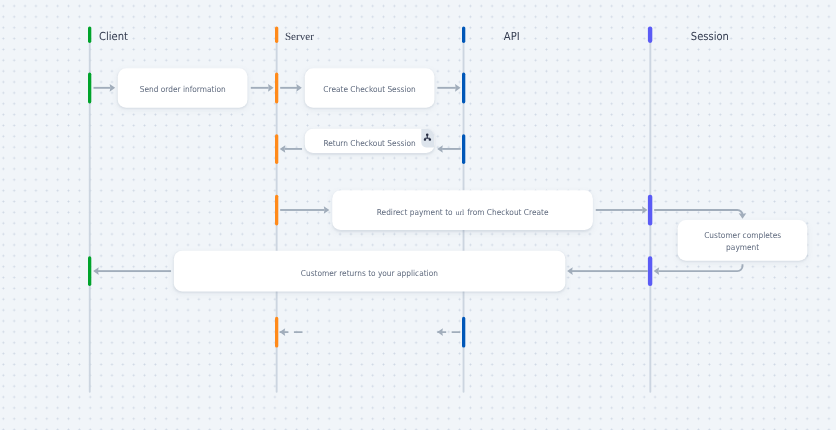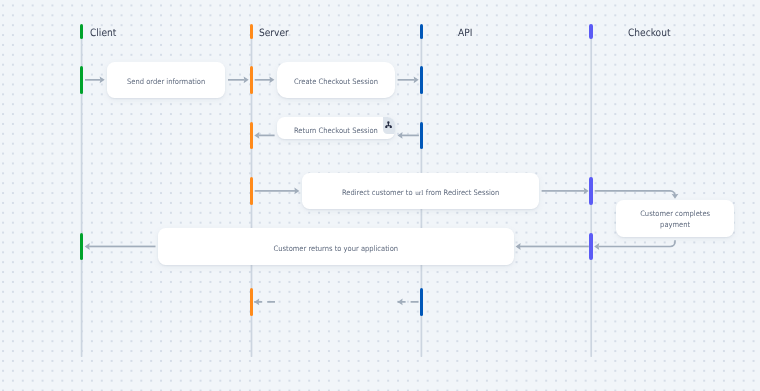--- a/index.html
+++ b/index.html
@@ -96,27 +96,27 @@
         <line x1="254.2" y1="301.9" x2="275" y2="301.9" stroke="#a1adbb" stroke-width="1.7" stroke-dasharray="8 5"></line>
         <path d="M254.2 301.9 L259.25 298.45 L258.6 301.9 L259.25 305.35 Z"></path>
       </g>
     </g>
   </svg>
 
   <div class="marker" style="left:79.7px;top:23.6px;height:15.2px;background:#00a32b;"></div>
   <div class="plabel" style="left:90px;top:28.8px;">Client</div>
 
   <div class="marker" style="left:249.6px;top:23.6px;height:15.2px;background:#ff8a1a;"></div>
-  <div class="plabel" style="left:259px;top:28.8px;">Server</div>
+  <div class="plabel" style="left:259px;top:28.8px;font-family:Liberation Serif, serif;">Server</div>
 
   <div class="marker" style="left:419.5px;top:23.6px;height:15.2px;background:#0057b8;"></div>
   <div class="plabel" style="left:458px;top:28.8px;">API</div>
 
   <div class="marker" style="left:589.3px;top:23.6px;height:15.2px;background:#5b5bf5;"></div>
-  <div class="plabel" style="left:628px;top:28.8px;">Checkout</div>
+  <div class="plabel" style="left:628px;top:28.8px;">Session</div>
 
   <div class="act" style="left:79.7px;top:66.15px;height:27.5px;background:#00a32b;"></div>
   <div class="act" style="left:249.6px;top:66.15px;height:27.5px;background:#ff8a1a;"></div>
   <div class="act" style="left:419.5px;top:66.15px;height:27.5px;background:#0057b8;"></div>
 
   <div class="act" style="left:249.6px;top:121.65px;height:27.5px;background:#ff8a1a;"></div>
   <div class="act" style="left:419.5px;top:121.65px;height:27.5px;background:#0057b8;"></div>
 
   <div class="act" style="left:249.6px;top:177.15px;height:27.5px;background:#ff8a1a;"></div>
   <div class="act" style="left:589.3px;top:177.15px;height:27.5px;background:#5b5bf5;"></div>
@@ -124,40 +124,40 @@
   <div class="act" style="left:79.7px;top:232.7px;height:27.5px;background:#00a32b;"></div>
   <div class="act" style="left:589.3px;top:232.7px;height:27.5px;background:#5b5bf5;"></div>
 
   <div class="act" style="left:249.6px;top:288.15px;height:27.5px;background:#ff8a1a;"></div>
   <div class="act" style="left:419.5px;top:288.15px;height:27.5px;background:#0057b8;"></div>
 
   <div class="box" style="left:107.0px;top:61.7px;width:118.3px;height:36.3px;">
     <div class="txt">Send order information</div>
   </div>
 
-  <div class="box" style="left:276.8px;top:61.7px;width:118.3px;height:36.3px;border-radius:10px;">
+  <div class="box" style="left:276.8px;top:61.7px;width:118.3px;height:36.3px;">
     <div class="txt">Create Checkout Session</div>
   </div>
 
   <div class="box" style="left:276.8px;top:117.25px;width:118.3px;height:22px;">
     <div class="txt">Return Checkout Session</div>
     <div class="badge" style="right:0;top:0;width:12.2px;height:16.6px;border-bottom-left-radius:4.5px;">
       <svg width="7.4" height="7.2" viewBox="0 0 74 72" style="left:2.5px;top:4.0px;">
         <g fill="none" stroke="#262d43" stroke-width="11" stroke-linecap="round" stroke-linejoin="round">
           <circle cx="34" cy="15" r="6.2"></circle>
           <circle cx="13" cy="60" r="6.2"></circle>
           <circle cx="58" cy="60" r="6.2"></circle>
           <path d="M34 23 V47 M13 47 H58"></path>
         </g>
       </svg>
     </div>
   </div>
 
   <div class="box" style="left:302.0px;top:172.75px;width:237.2px;height:36.3px;">
-    <div class="txt"><span>Redirect customer to </span><code>url</code><span> from Redirect Session</span></div>
+    <div class="txt"><span>Redirect payment to </span><code>url</code><span> from Checkout Create</span></div>
   </div>
 
   <div class="box" style="left:616.0px;top:200.45px;width:118.3px;height:36.3px;">
     <div class="txt" style="top:0.9px;"><span>Customer completes</span><br><span>payment</span></div>
   </div>
 
   <div class="box" style="left:157.8px;top:228.3px;width:356.0px;height:36.3px;">
     <div class="txt">Customer returns to your application</div>
   </div>
 

